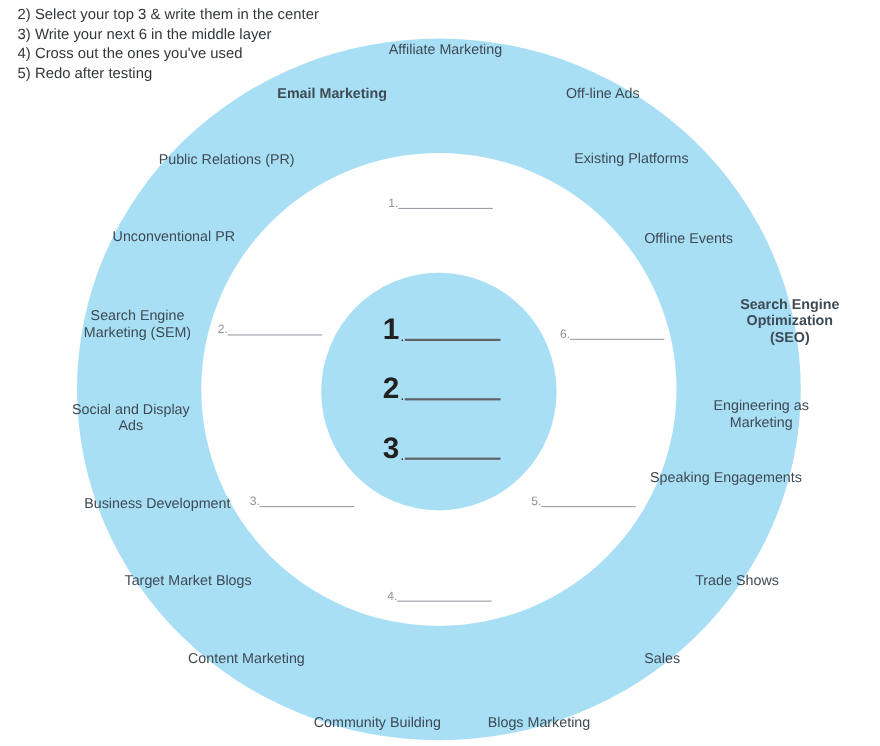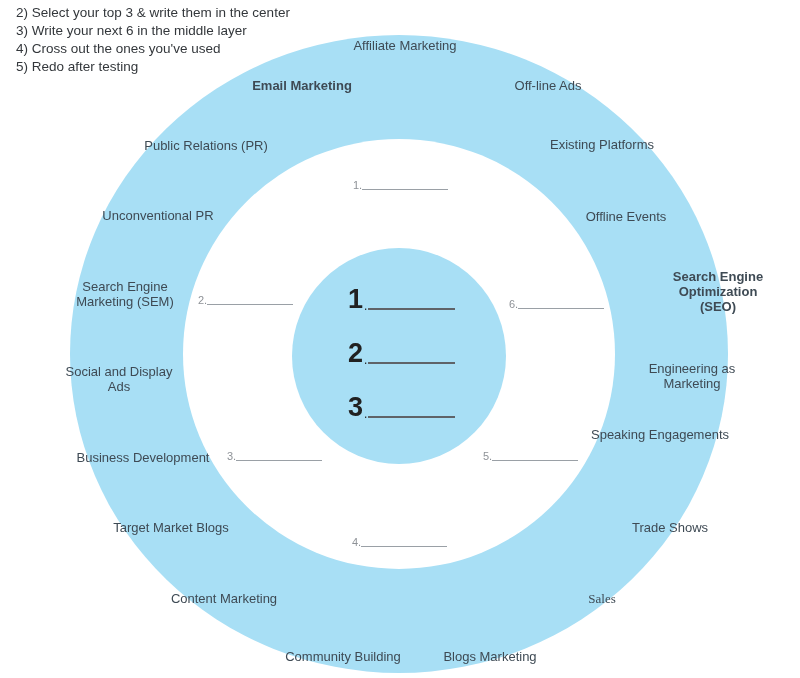--- a/index.html
+++ b/index.html
@@ -100,27 +100,27 @@
     <div>4) Cross out the ones you've used</div>
     <div>5) Redo after testing</div>
   </div>
 
   <div class="circle outer"></div>
   <div class="circle middle"></div>
   <div class="circle inner"></div>
 
   <div class="ch" style="left:405px; top:45px;">Affiliate Marketing</div>
   <div class="ch" style="left:548px; top:85px;">Off-line Ads</div>
-  <div class="ch" style="left:602px; top:144px;">Existing Platforms</div>
+  <div class="ch" style="left:574px; top:144px;">Existing Platforms</div>
   <div class="ch" style="left:626px; top:216px;">Offline Events</div>
   <div class="ch wrap bold" style="left:682px; top:291px; width:112px;">Search Engine Optimization (SEO)</div>
   <div class="ch wrap" style="left:692px; top:376px; width:106px;">Engineering as Marketing</div>
   <div class="ch" style="left:660px; top:434px;">Speaking Engagements</div>
   <div class="ch" style="left:670px; top:527px;">Trade Shows</div>
-  <div class="ch" style="left:602px; top:598px;font-family:Liberation Serif, serif;">Sales</div>
+  <div class="ch" style="left:602px; top:598px;">Sales</div>
   <div class="ch" style="left:490px; top:656px;">Blogs Marketing</div>
   <div class="ch" style="left:319px; top:656px;margin-left:24px;">Community Building</div>
   <div class="ch" style="left:224px; top:598px;">Content Marketing</div>
   <div class="ch" style="left:171px; top:527px;">Target Market Blogs</div>
   <div class="ch" style="left:143px; top:457px;">Business Development</div>
   <div class="ch wrap" style="left:119px; top:379px; width:118px;">Social and Display Ads</div>
   <div class="ch wrap" style="left:125px; top:294px; width:118px;">Search Engine Marketing (SEM)</div>
   <div class="ch" style="left:158px; top:215px;">Unconventional PR</div>
   <div class="ch" style="left:206px; top:145px;">Public Relations (PR)</div>
   <div class="ch bold" style="left:266px; top:85px;">Email Marketing</div>

